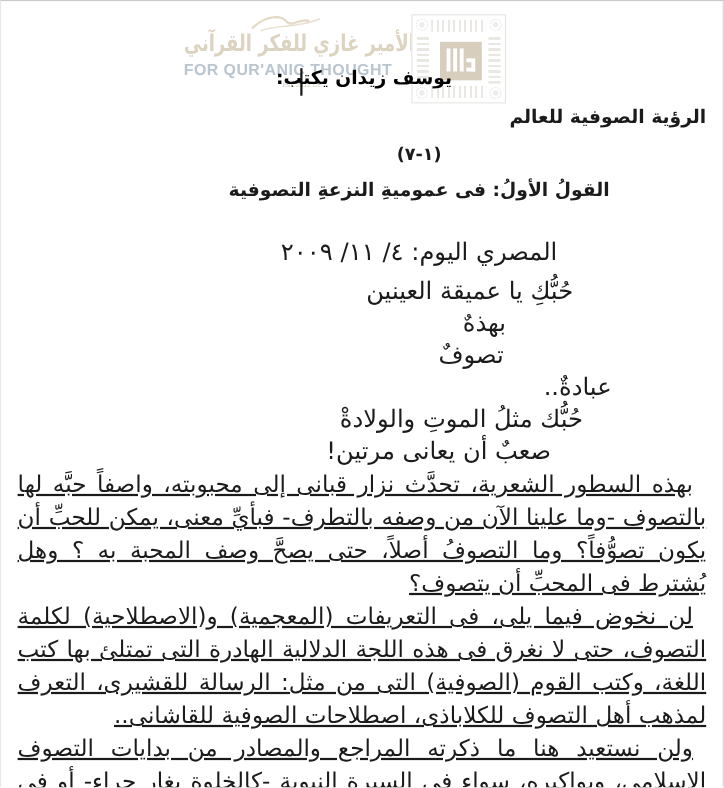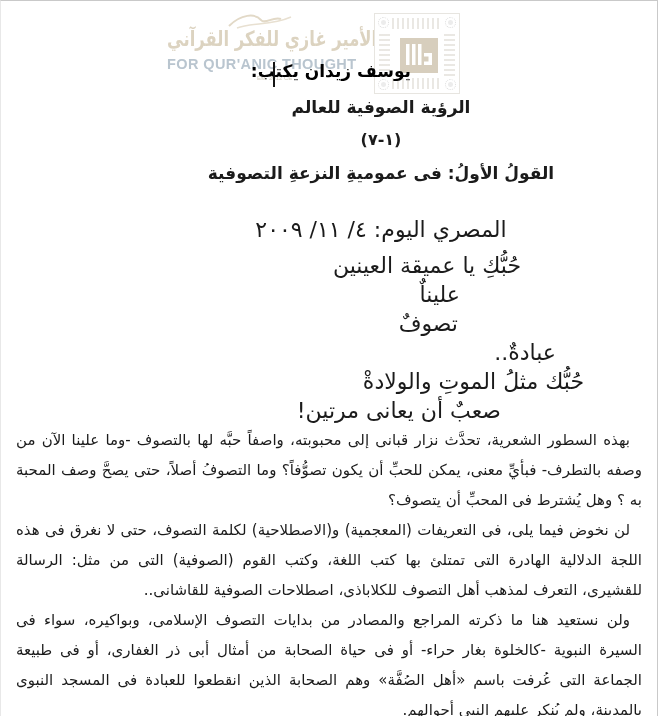--- a/index.html
+++ b/index.html
@@ -46,33 +46,33 @@
   .ros.tl{left:3px;top:3px} .ros.tr{right:3px;top:3px} .ros.bl{left:3px;bottom:3px} .ros.br{right:3px;bottom:3px}
   .band { position:absolute; opacity:.75; background:repeating-linear-gradient(90deg,#e3e0da 0 2px,transparent 2px 5px); }
   .band.t{left:17px;right:17px;top:4px;height:11px}
   .band.b{left:17px;right:17px;bottom:4px;height:11px}
   .band.l{top:17px;bottom:17px;left:4px;width:11px;background:repeating-linear-gradient(0deg,#e3e0da 0 2px,transparent 2px 5px)}
   .band.r{top:17px;bottom:17px;right:4px;width:11px;background:repeating-linear-gradient(0deg,#e3e0da 0 2px,transparent 2px 5px)}
   .kufic { position:absolute; left:25px; top:24px; width:38px; height:35px; background:#d7cebd; }
   
   main { position:relative; padding:95px 15px 0 15px; }
   .head-center { margin-left:104px; text-align:center; }
-  .title   { font-weight:bold; font-size:17px; line-height:22px; margin:0 0 11px 0; }
+  .title   { font-weight:bold; font-size:17px; line-height:22px; margin:0 0 11px 0;text-align:right; }
   .part    { font-weight:bold; font-size:16px; line-height:22px; margin:0 0 11px 0; }
   .section { font-weight:bold; font-size:17px; line-height:22px; margin:0 0 35px 0; }
   .dateline{ font-size:22px; line-height:22px; margin:0 0 10px 0; }
   .poem { font-size:22px; }
   .pl { line-height:29px; height:29px; white-space:nowrap; }
   .pl1 { margin-right:121px; }
   .pl2 { margin-right:182px; }
   .pl3 { margin-right:184px; }
   .pl4 { margin-right:86px; }
-  .pl5 { margin-right:58px; }
+  .pl5 { margin-right:112px; }
   .pl6 { margin-right:141px; }
-  .para { margin:0; font-size:15px; line-height:30px; text-align:justify; text-indent:12px; }
+  .para { margin:0; font-size:21px; line-height:30px; text-align:justify; text-indent:12px;text-decoration:underline; }
 </style>
 </head>
 <body>
 
 <div class="page">
 
   <svg class="flourish" width="66" height="20" viewBox="0 0 66 20" fill="none">
     <path d="M2 15 C14 3 28 2 34 9 C38 14 46 5 54 8" stroke="#e2d9c7" stroke-width="2" fill="none"></path>
     <path d="M10 17 C24 11 44 15 64 6" stroke="#e8e0d1" stroke-width="1.5" fill="none"></path>
   </svg>
@@ -111,21 +111,21 @@
   <main>
     <div class="head-center">
       <div class="title">الرؤية الصوفية للعالم</div>
       <div class="part">(١-٧)</div>
       <div class="section">القولُ الأولُ: فى عموميةِ النزعةِ التصوفية</div>
       <div class="dateline">المصري اليوم: ٤/ ١١/ ٢٠٠٩</div>
     </div>
 
     <div class="poem">
       <div class="pl pl1">حُبُّكِ يا عميقة العينين</div>
-      <div class="pl pl2">عليناٌ</div>
+      <div class="pl pl2">بهذهٌ</div>
       <div class="pl pl3">تصوفٌ</div>
       <div class="pl pl4">عبادةٌ..</div>
       <div class="pl pl5">حُبُّك مثلُ الموتِ والولادةْ</div>
       <div class="pl pl6">صعبٌ أن يعانى مرتين!</div>
     </div>
 
     <p class="para">بهذه السطور الشعرية، تحدَّث نزار قبانى إلى محبوبته، واصفاً حبَّه لها بالتصوف -وما علينا الآن من وصفه بالتطرف- فبأيِّ معنى، يمكن للحبِّ أن يكون تصوُّفاً؟ وما التصوفُ أصلاً، حتى يصحَّ وصف المحبة به ؟ وهل يُشترط فى المحبِّ أن يتصوف؟</p>
     <p class="para">لن نخوض فيما يلى، فى التعريفات (المعجمية) و(الاصطلاحية) لكلمة التصوف، حتى لا نغرق فى هذه اللجة الدلالية الهادرة التى تمتلئ بها كتب اللغة، وكتب القوم (الصوفية) التى من مثل: الرسالة للقشيرى، التعرف لمذهب أهل التصوف للكلاباذى، اصطلاحات الصوفية للقاشانى..</p>
     <p class="para">ولن نستعيد هنا ما ذكرته المراجع والمصادر من بدايات التصوف الإسلامى، وبواكيره، سواء فى السيرة النبوية -كالخلوة بغار حراء- أو فى حياة الصحابة من أمثال أبى ذر الغفارى، أو فى طبيعة الجماعة التى عُرفت باسم «أهل الصُفَّة» وهم الصحابة الذين انقطعوا للعبادة فى المسجد النبوى بالمدينة، ولم يُنكر عليهم النبى أحوالهم.</p>
   </main>

